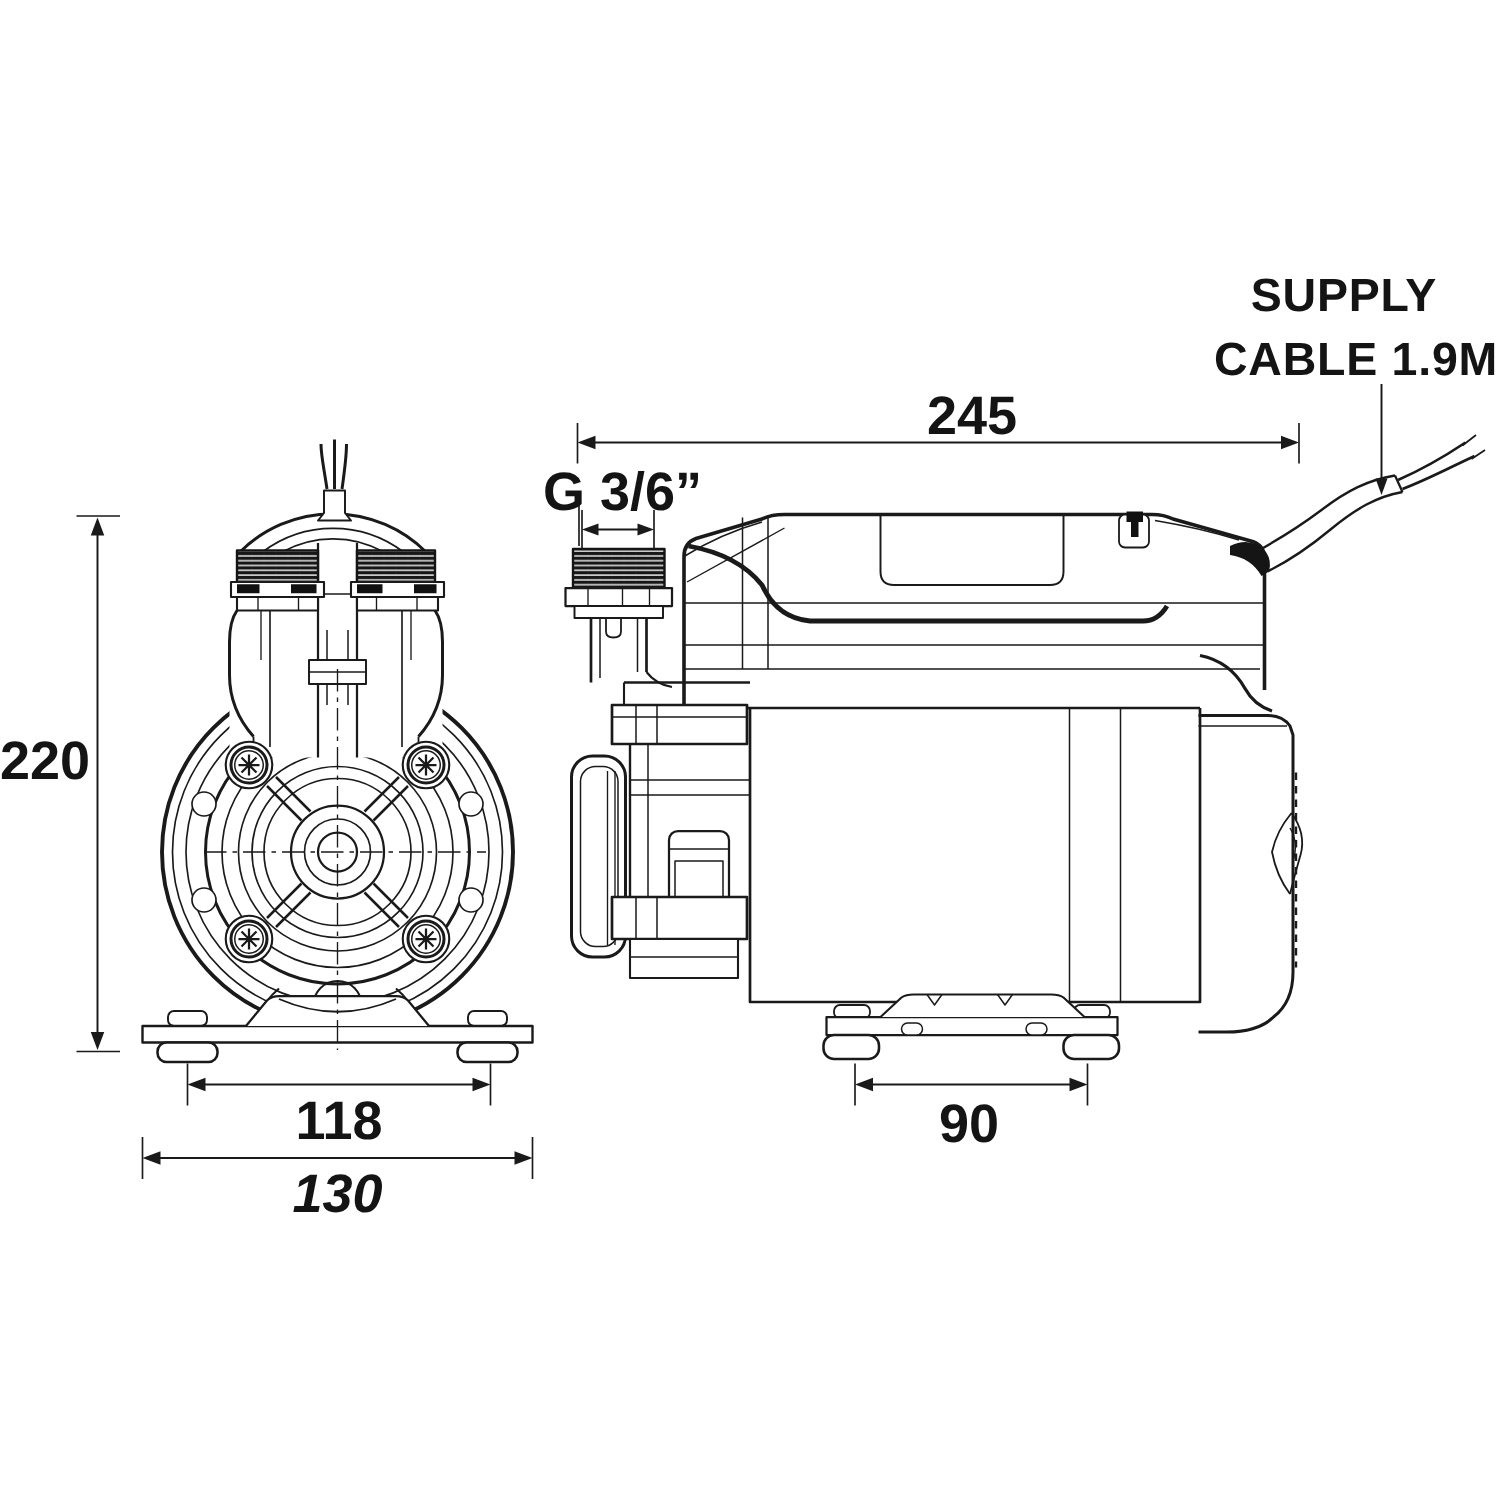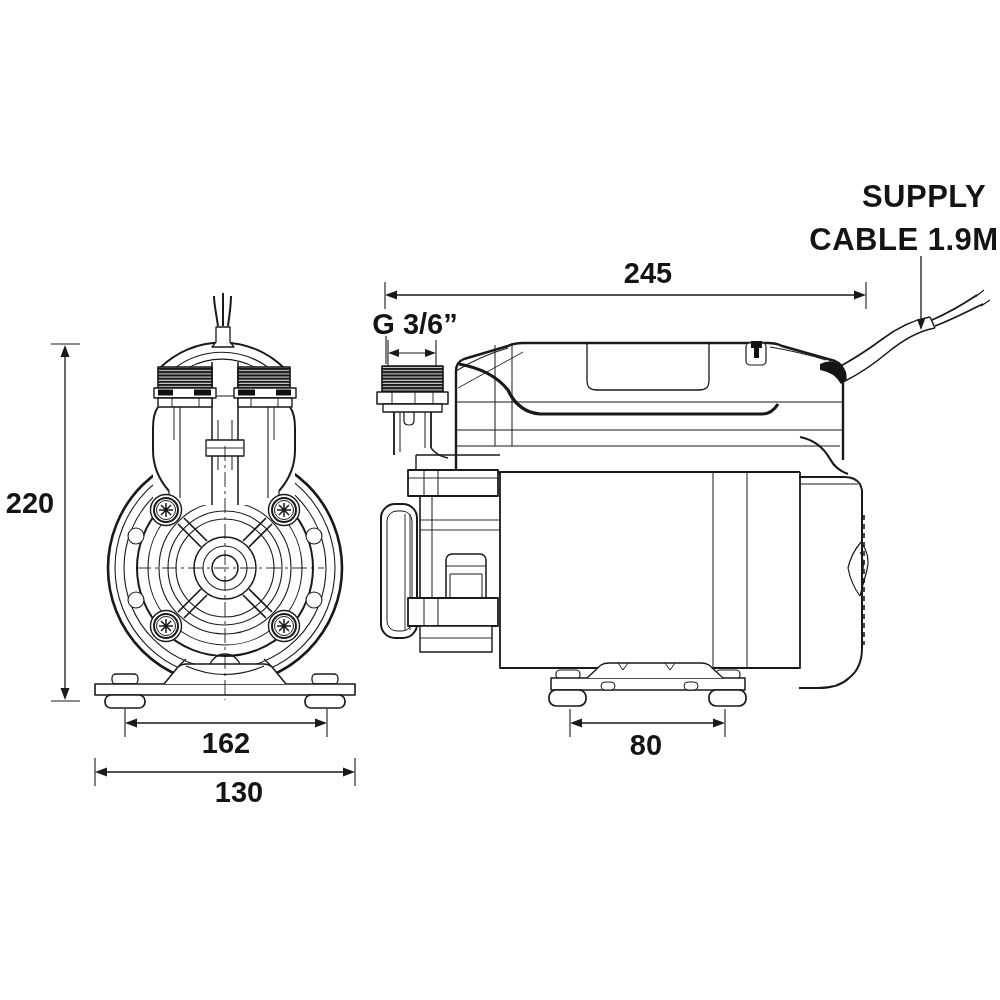--- a/index.html
+++ b/index.html
@@ -1,20 +1,20 @@
 <!DOCTYPE html>
 <html><head>
 <meta charset="utf-8">
 <style>
   html,body{margin:0;padding:0;background:#fff;}
   #stage{position:relative;width:1000px;height:1000px;background:#fff;overflow:hidden;
          font-family:"Liberation Sans", sans-serif;}
   #art{position:absolute;left:0;top:0;}
   .dim-label{position:absolute;transform:translateX(-50%);color:#141414;
-             font-size:29px;font-weight:bold;letter-spacing:0px;line-height:1;white-space:nowrap;}
+             font-size:36px;font-weight:bold;letter-spacing:0px;line-height:1;white-space:nowrap;}
   .ann-label{position:absolute;transform:translateX(-50%);color:#141414;
              font-size:31px;font-weight:bold;letter-spacing:0.5px;line-height:1;white-space:nowrap;}
 </style>
 </head>
 <body>
 
 <div id="stage">
 
 <svg id="art" width="1000" height="1000" viewBox="0 0 1000 1000" stroke="#1a1a1a" fill="none" stroke-linejoin="round" stroke-linecap="butt">
   <defs>
@@ -272,21 +272,21 @@
     <g stroke-width="1.3">
       <path d="M576,723 L719,723"></path>
       <polygon points="570,723 582,718.5 582,727.5" fill="#1a1a1a" stroke="none"></polygon>
       <polygon points="725,723 713,718.5 713,727.5" fill="#1a1a1a" stroke="none"></polygon>
       <path d="M570,709 L570,737 M725,709 L725,737" stroke-width="1.1"></path>
     </g>
   </g>
 </svg>
 
 <div class="dim-label" style="left:30px;top:489px;">220</div>
-<div class="dim-label" style="left:226px;top:729px;">162</div>
-<div class="dim-label" style="left:239px;top:778px;">130</div>
+<div class="dim-label" style="left:226px;top:729px;">118</div>
+<div class="dim-label" style="left:225px;top:778px;font-style:italic;">130</div>
 <div class="dim-label" style="left:648px;top:259px;">245</div>
 <div class="dim-label" style="left:415px;top:310px;">G 3/6”</div>
-<div class="dim-label" style="left:646px;top:731px;">80</div>
-<div class="ann-label" style="left:896px;top:181px;margin-left:28px;">SUPPLY</div>
+<div class="dim-label" style="left:646px;top:731px;">90</div>
+<div class="ann-label" style="left:896px;top:181px;">SUPPLY</div>
 <div class="ann-label" style="left:904px;top:224px;">CABLE 1.9M</div>
 
 </div>
 
 </body></html>

